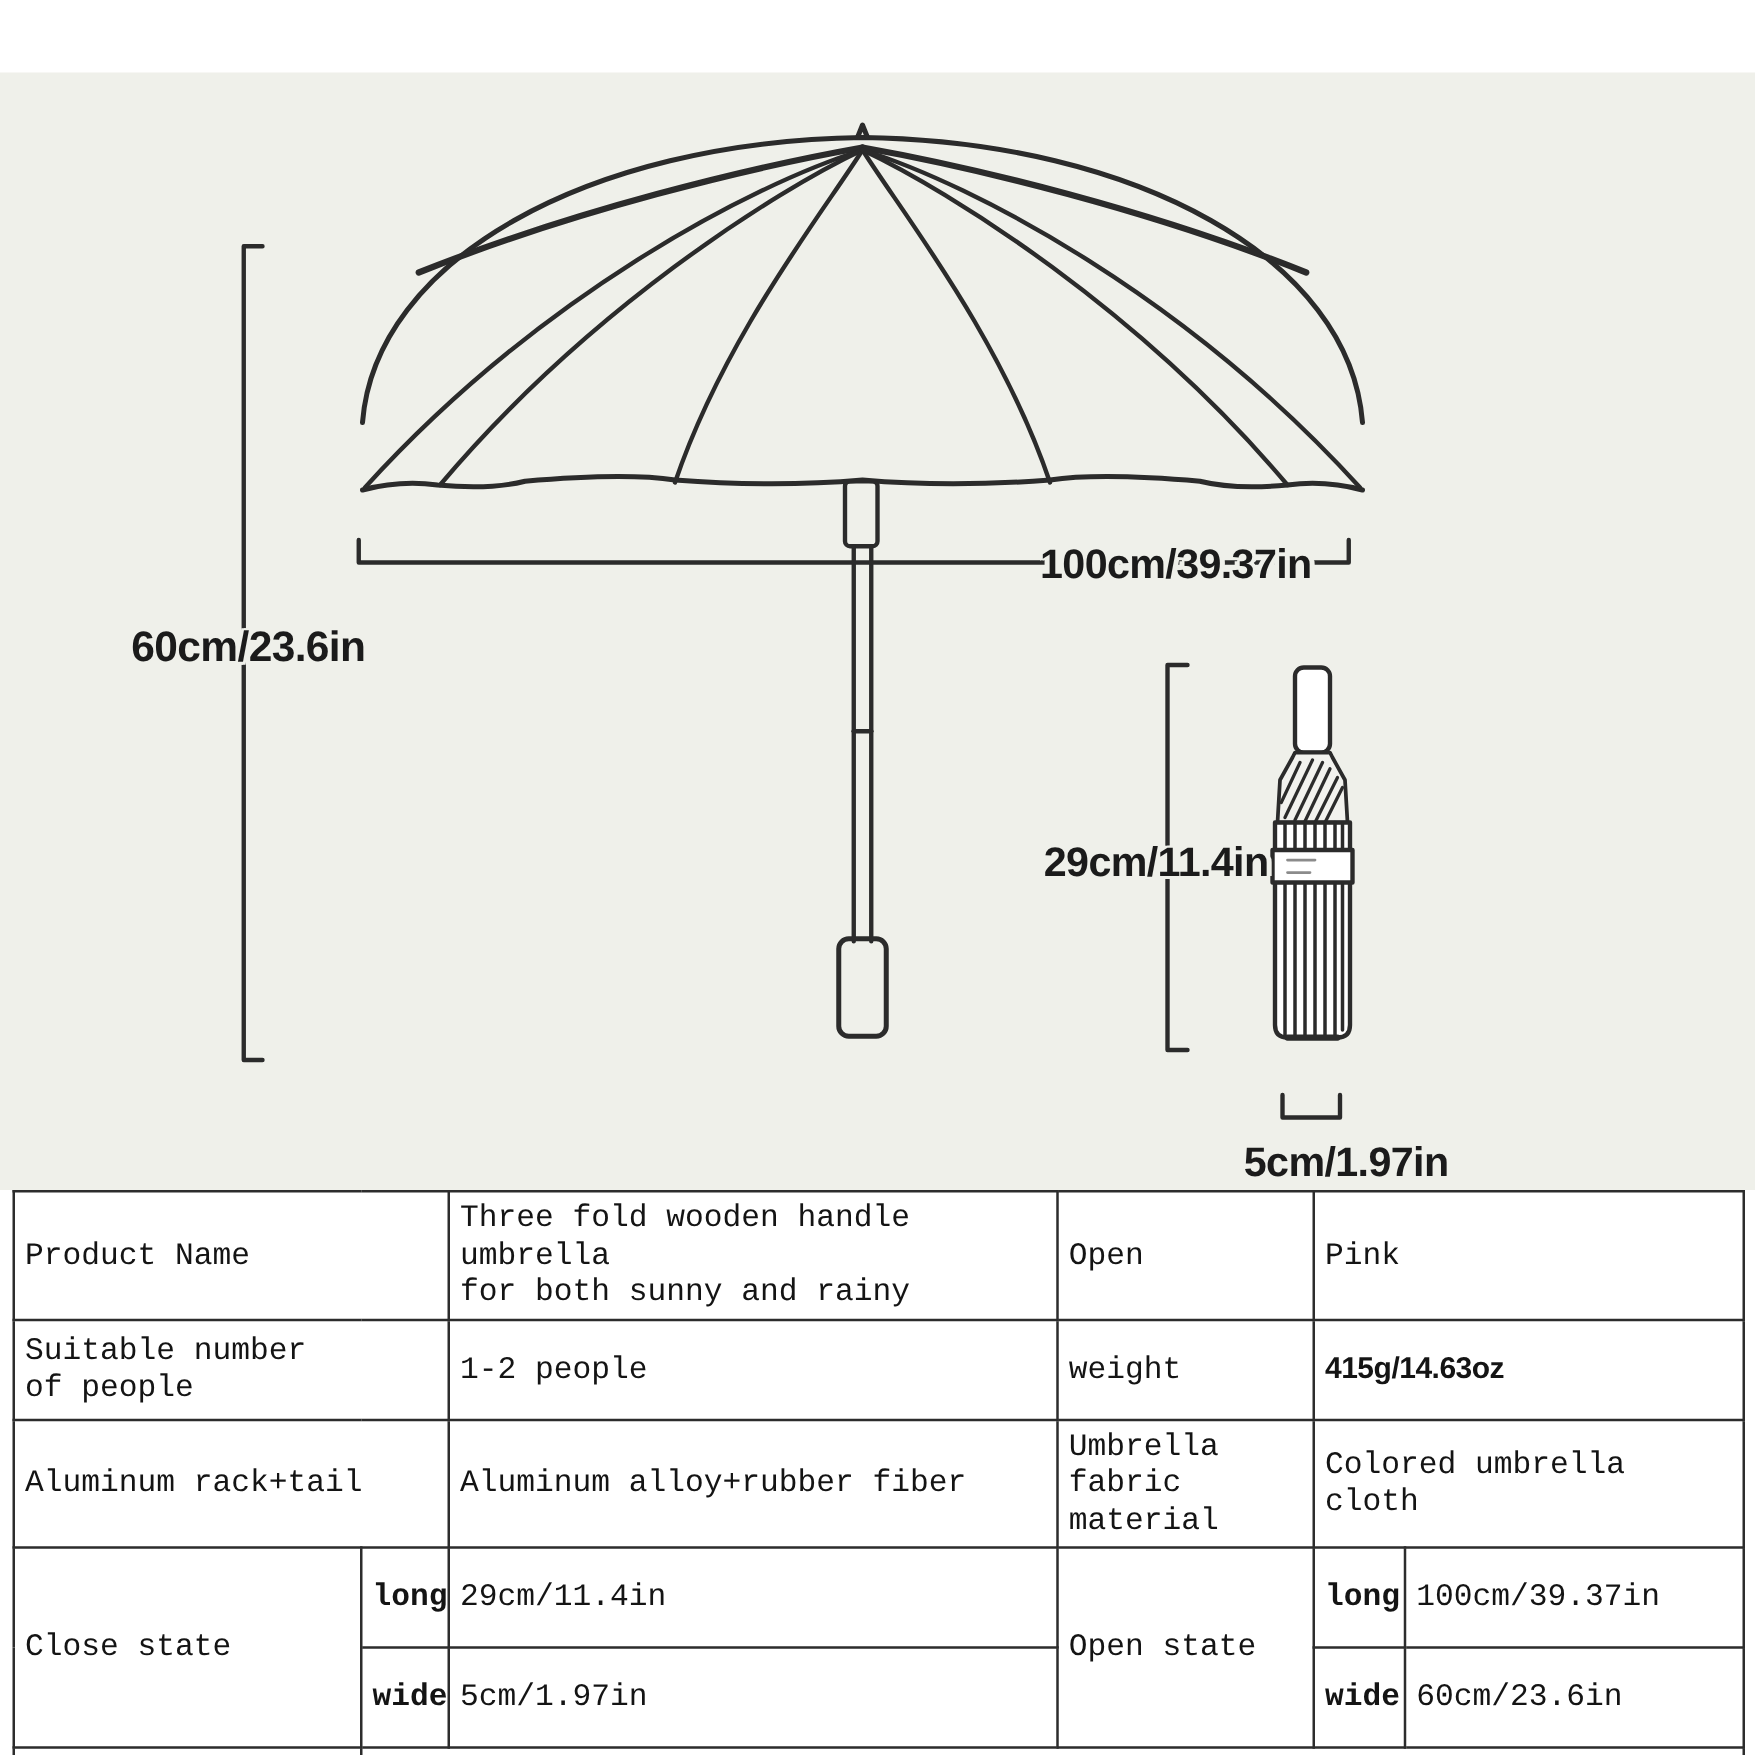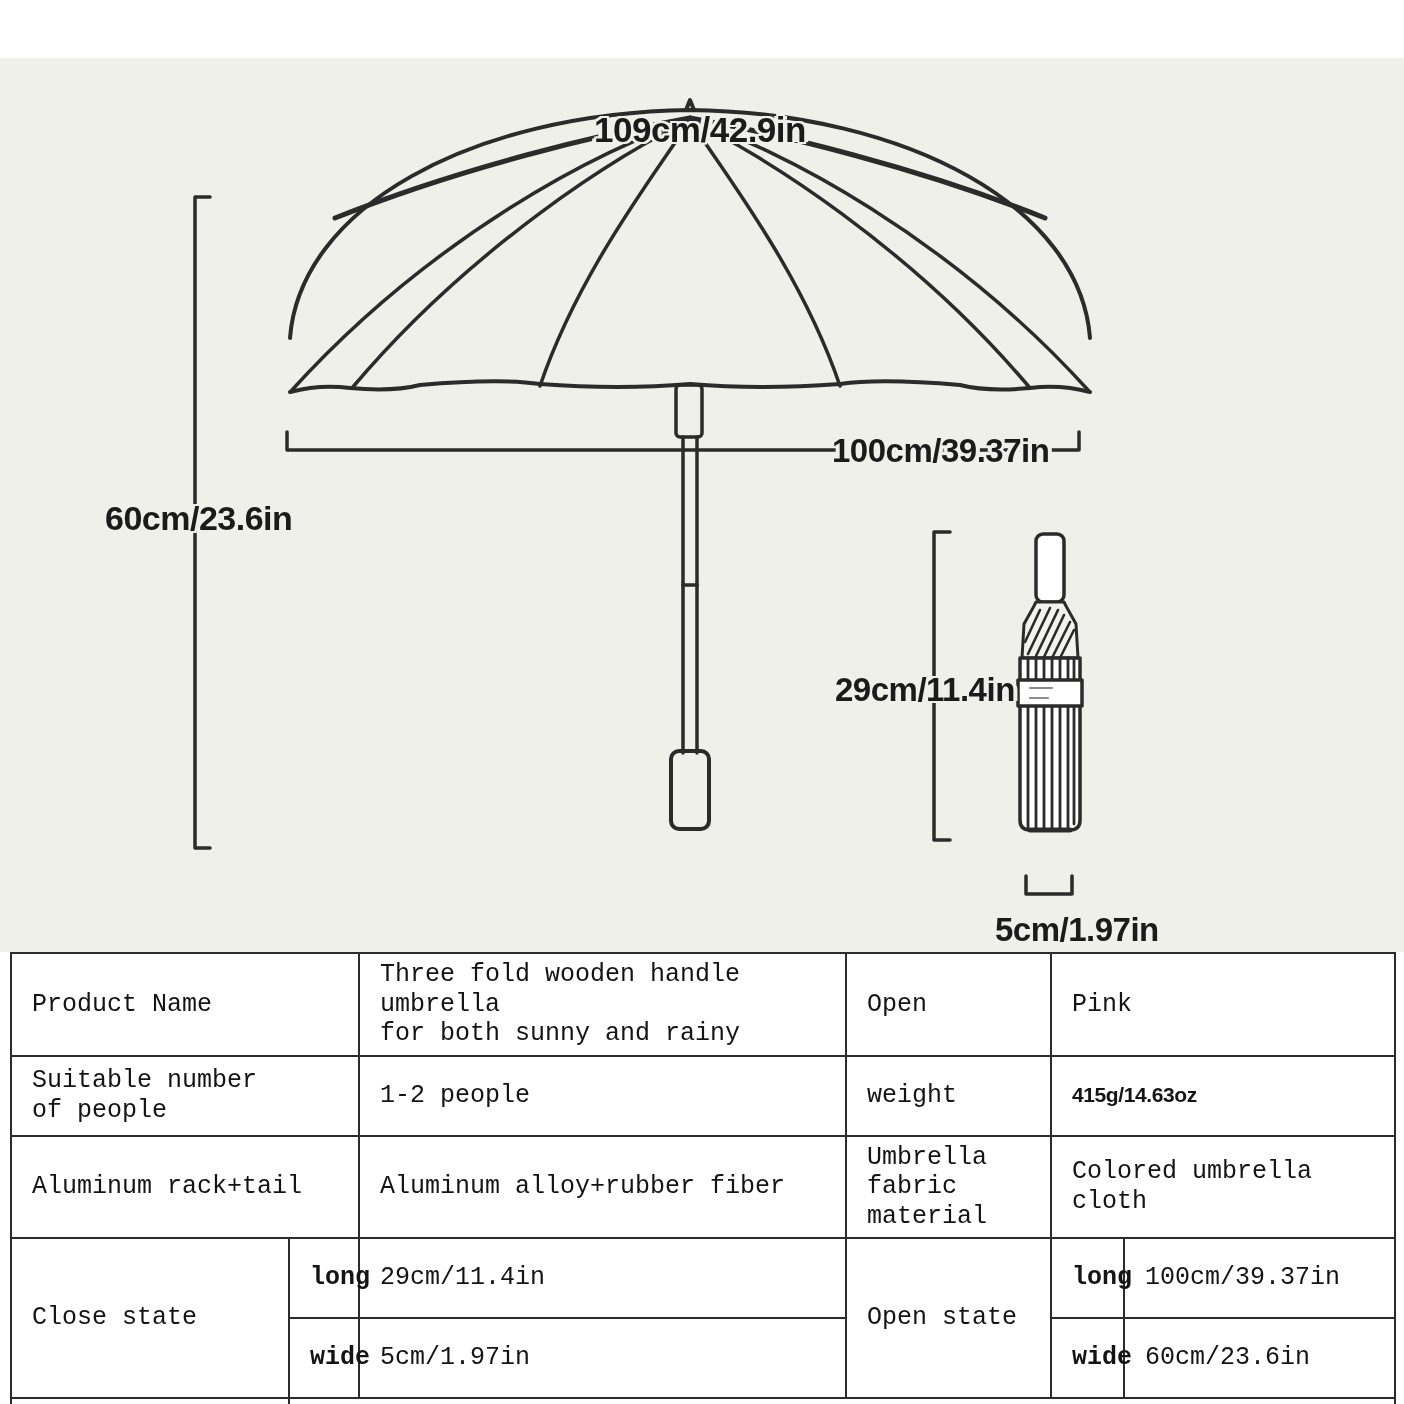--- a/index.html
+++ b/index.html
@@ -69,32 +69,32 @@
     border-collapse: collapse;
     width: 1384px;
     table-layout: fixed;
     background: #ffffff;
     font-family: "Liberation Mono", "DejaVu Sans Mono", monospace;
     font-size: 25px;
     color: #141414;
   }
   table.spec td {
     border: 2px solid #2c2c2c;
-    padding: 6px 20px;
+    padding: 6px 8px;
     line-height: 1.18;
     vertical-align: middle;
   }
   td.lbl      { text-align: left; }
   td.val      { text-align: left; padding-left: 10px; }
   td.sub      { text-align: left; padding-left: 8px; font-weight: bold; }
   td.tall     { height: 66px; }
   td.weight-v {
     font-family: "Liberation Sans", sans-serif;
     font-weight: bold;
-    font-size: 21px;
+    font-size: 24px;
     letter-spacing: -0.4px;
   }
 </style>
 </head>
 <body>
 
 <div id="page">
 
   <div id="diagram-area">
 
@@ -168,21 +168,20 @@
           <rect x="1018" y="622" width="64" height="26" stroke-width="3.5" fill="#ffffff"></rect>
 
           <path d="M 1030,630 L 1052,630 M 1030,640 L 1048,640" stroke-width="2.2" opacity="0.55"></path>
 
           <path d="M 1030,772 L 1070,772" stroke-width="5"></path>
         </g>
 
       </g>
     </svg>
 
-    <div id="label-109" class="dim-label halo">109cm/42.9in</div>
 
     <div id="label-60" class="dim-label halo">60cm/23.6in</div>
 
     <div id="label-100" class="dim-label halo">100cm/39.37in</div>
 
     <div id="label-29" class="dim-label halo">29cm/11.4in</div>
 
     <div id="label-5" class="dim-label halo">5cm/1.97in</div>
   </div>
 

